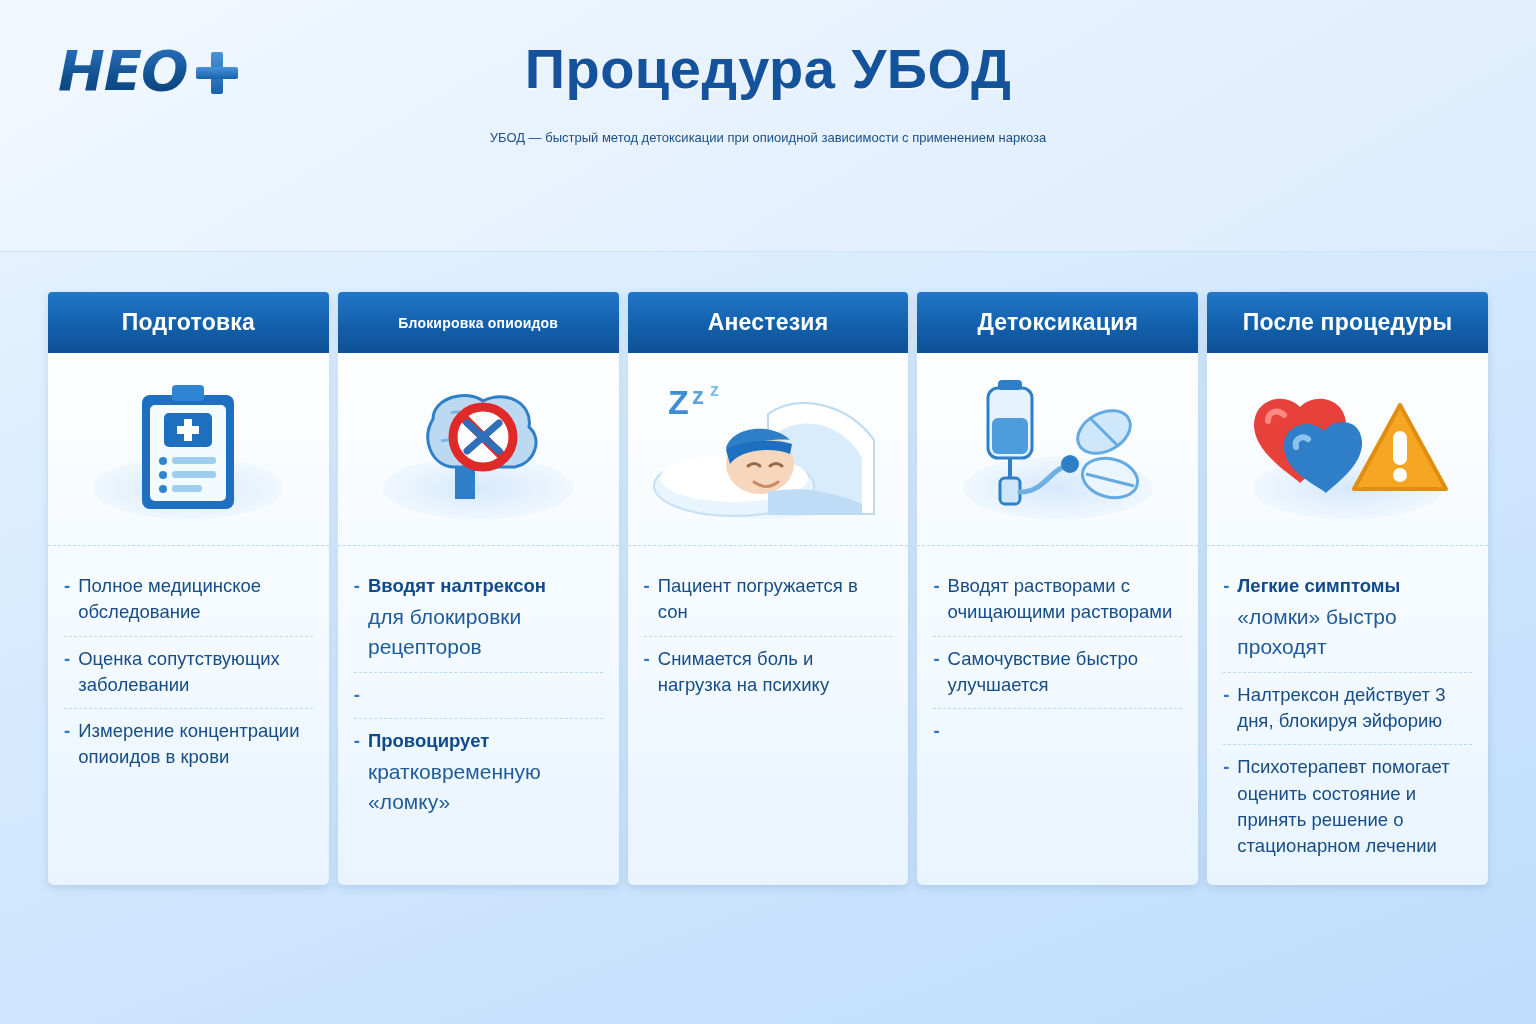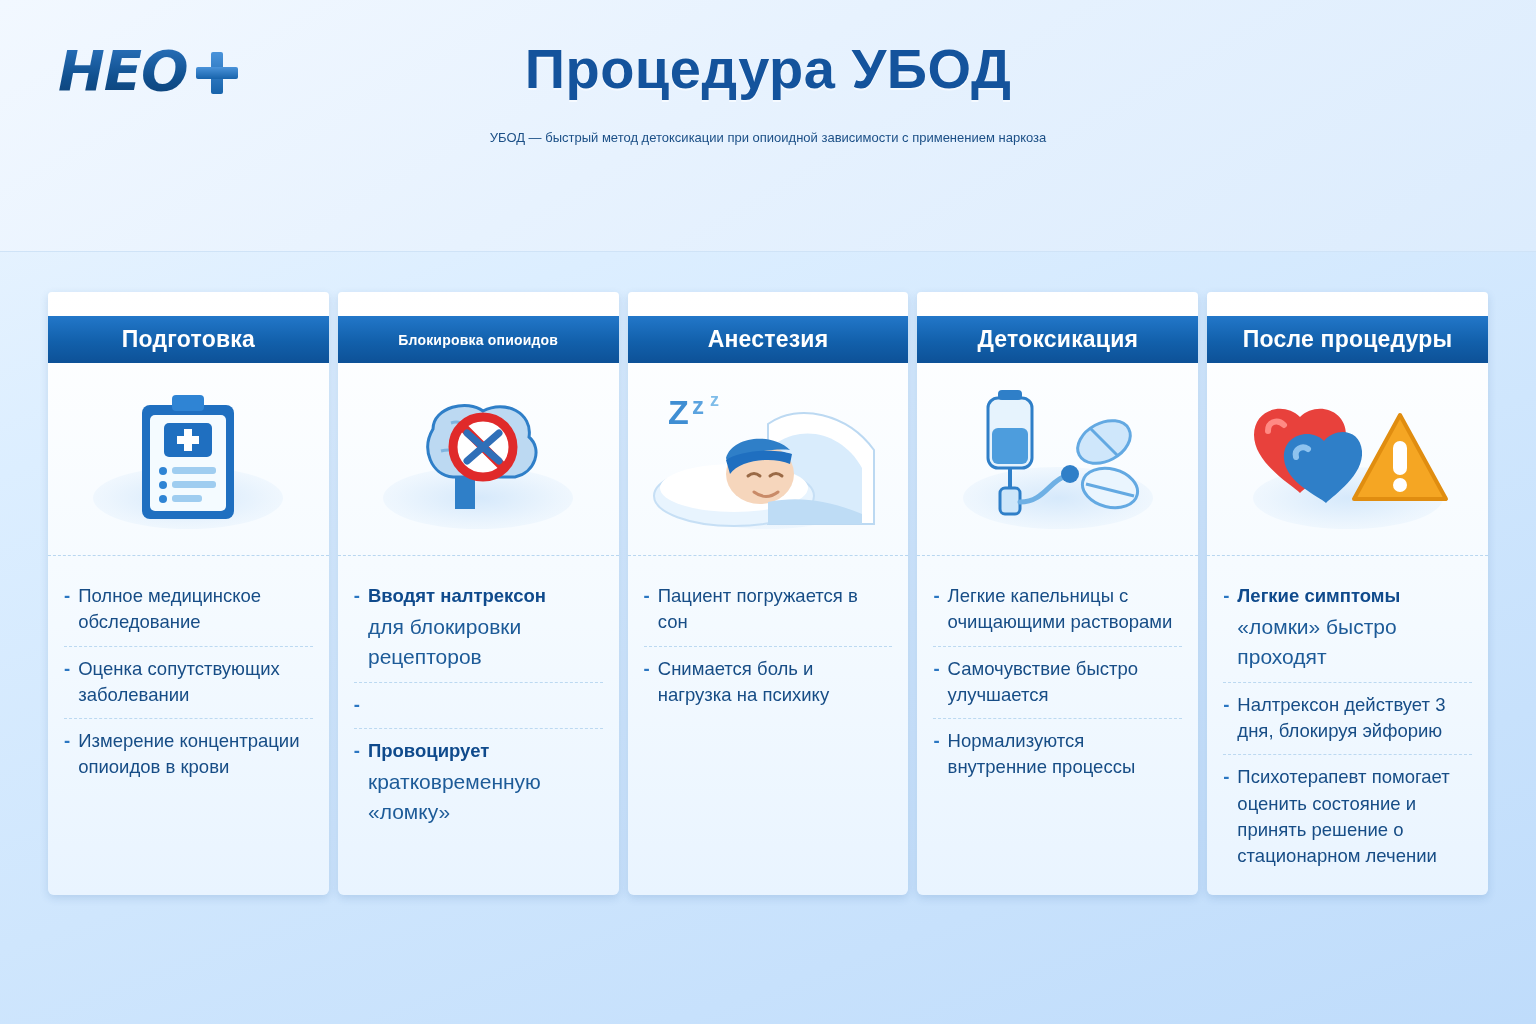--- a/index.html
+++ b/index.html
@@ -95,30 +95,29 @@
   .card {
     width: 286px;
     background: linear-gradient(180deg, #ffffff 0%, #f4faff 55%, #e9f4ff 100%);
     border-radius: 4px 4px 6px 6px;
     box-shadow: 0 3px 9px rgba(30, 85, 150, 0.16);
     display: flex;
     flex-direction: column;
     overflow: hidden;
   }
   .card-head {
-    height: 47px;
+    height: 61px;
     background: linear-gradient(180deg, #2277c9 0%, #1260ab 55%, #0d5197 100%);
     color: #ffffff;
     font-size: 23px;
     font-weight: bold;
     display: flex;
     align-items: center;
     justify-content: center;
     letter-spacing: 0.2px;
-    margin-top: 24px;
   }
   .card-head.small {
     font-size: 14px;
   }
 
   .card-icon {
     height: 192px;
     display: flex;
     align-items: center;
     justify-content: center;
@@ -312,29 +311,28 @@
         <circle cx="112" cy="90" r="9" fill="#2f7fc8"></circle>
         <ellipse cx="146" cy="58" rx="28" ry="19" transform="rotate(-28 146 58)" fill="#cfe7fb" stroke="#63a9e2" stroke-width="3"></ellipse>
         <path d="M132 44 L160 72" stroke="#63a9e2" stroke-width="3"></path>
         <ellipse cx="152" cy="104" rx="28" ry="19" transform="rotate(14 152 104)" fill="#eaf5fe" stroke="#63a9e2" stroke-width="3"></ellipse>
         <path d="M128 100 L176 112" stroke="#63a9e2" stroke-width="3"></path>
       </svg>
     </div>
     <div class="card-body">
       <div class="bullet">
         <span class="dash">-</span>
-        <span class="btext">Легкие капельницы с очищающими растворами</span>
+        <span class="btext">Вводят растворами с очищающими растворами</span>
       </div>
       <div class="bullet">
         <span class="dash">-</span>
         <span class="btext">Самочувствие быстро улучшается</span>
       </div>
       <div class="bullet">
         <span class="dash">-</span>
-        <span class="btext">Нормализуются внутренние процессы</span>
       </div>
     </div>
   </div>
 
   <div class="card">
     <div class="card-head">После процедуры</div>
     <div class="card-icon">
       <span class="icon-shadow"></span>
       <svg width="220" height="140" viewBox="0 0 220 140">
         <path d="M62 28 C46 12, 16 20, 16 46 C16 74, 54 96, 62 104 C70 96, 108 74, 108 46 C108 20, 78 12, 62 28 Z" fill="#e8413c"></path>

